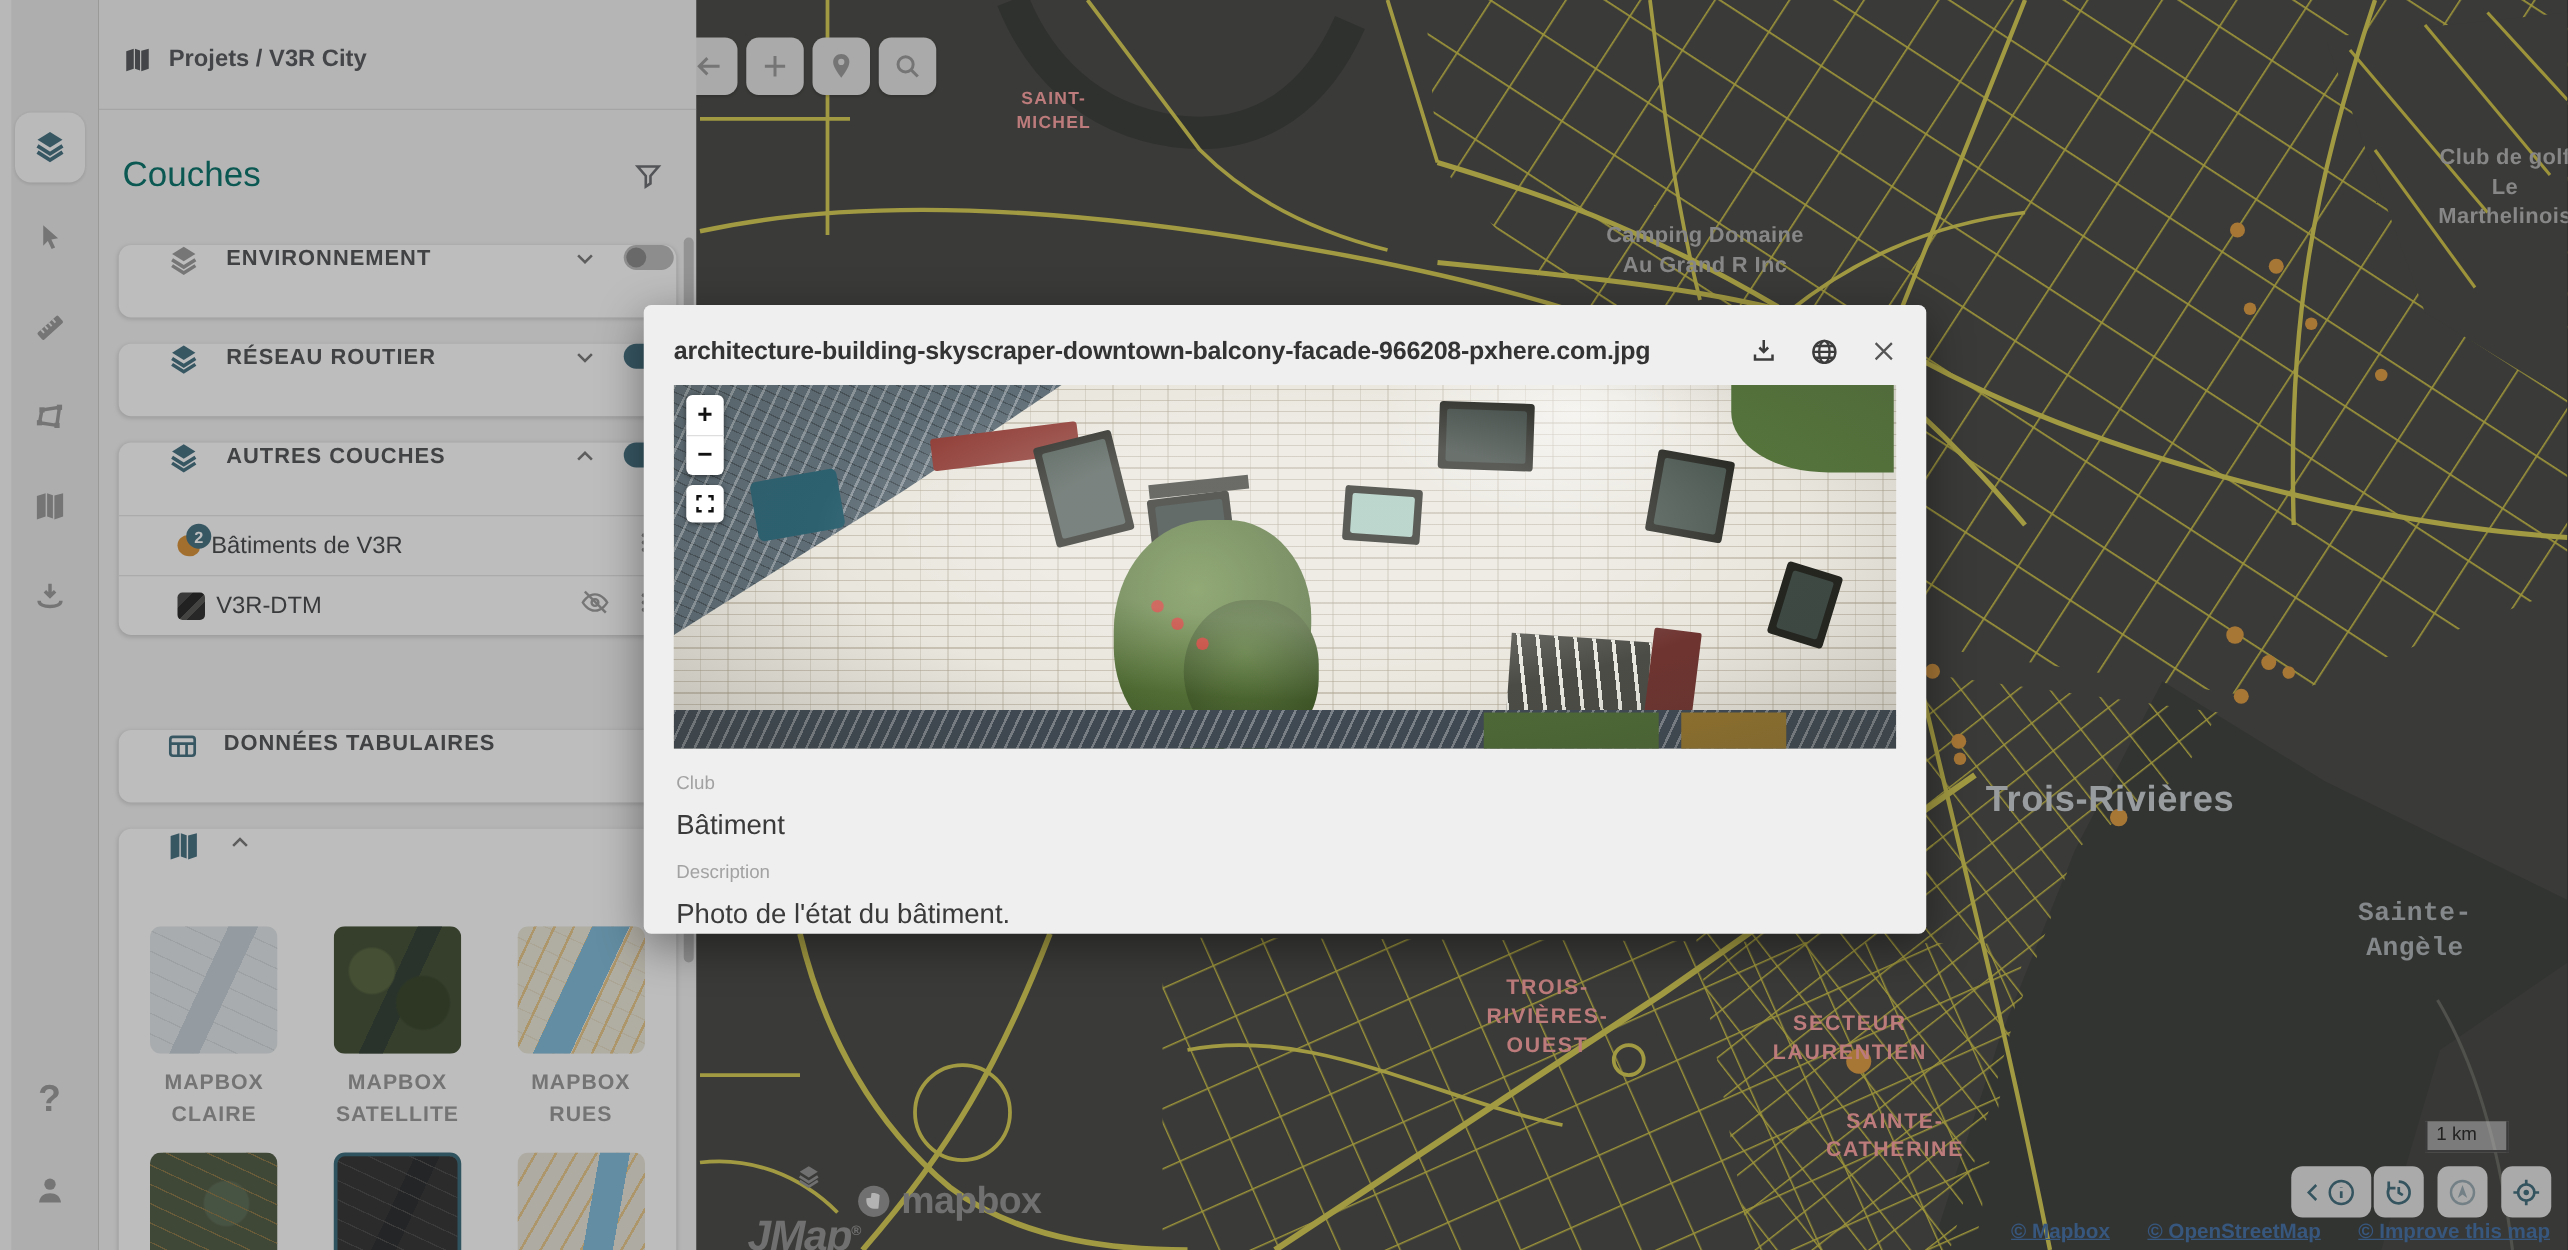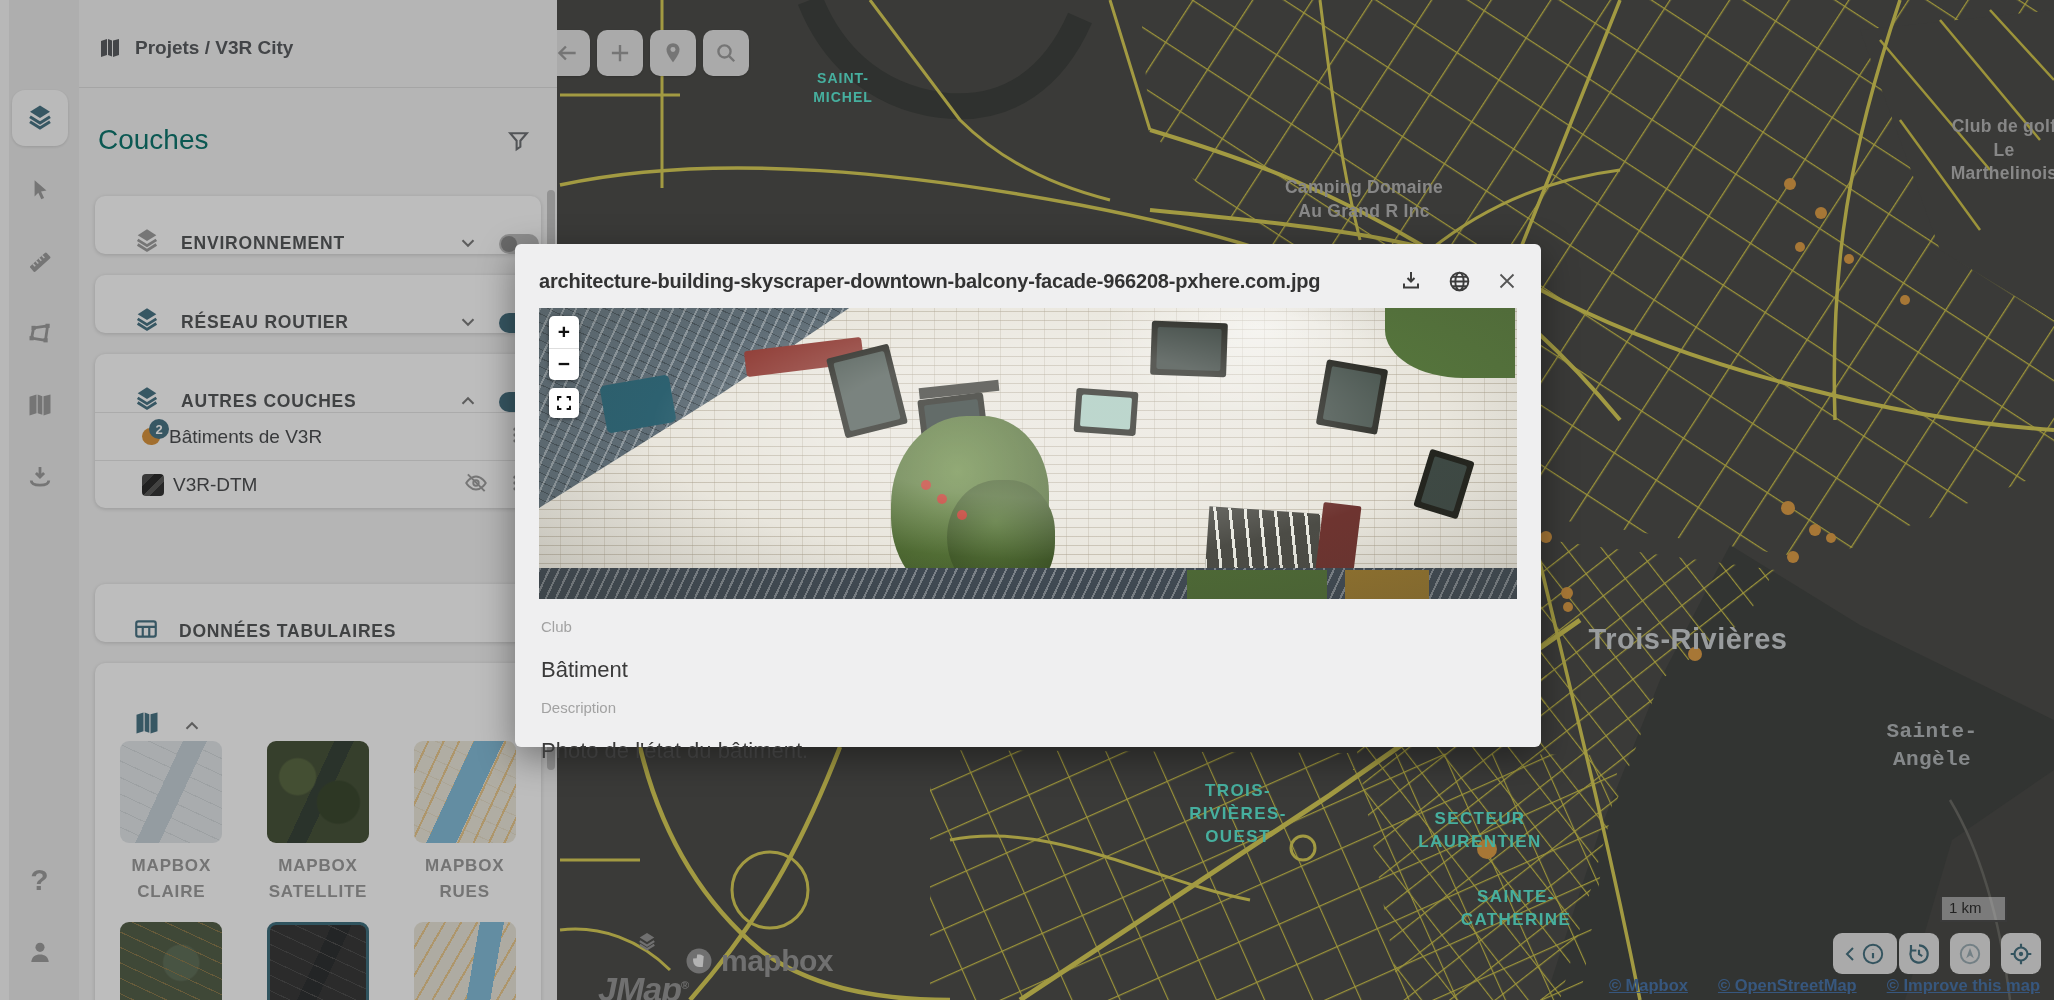--- a/index.html
+++ b/index.html
@@ -3,21 +3,21 @@
 <meta charset="utf-8">
 <style>
   html,body{margin:0;padding:0;background:#222;}
   .stage{position:relative;width:2054px;height:1000px;overflow:hidden;
          font-family:"Liberation Sans",sans-serif;-webkit-font-smoothing:antialiased;}
 
   
   .map{position:absolute;inset:0;z-index:0;background:#4e4e4b;}
   .map svg{position:absolute;inset:0;}
   .map-label{position:absolute;transform:translate(-50%,-50%);white-space:pre-line;text-align:center;
-             color:#5eead4;font-weight:700;font-size:17px;letter-spacing:1.4px;line-height:1.35;z-index:1;}
+             color:#fca5a5;font-weight:700;font-size:17px;letter-spacing:1.4px;line-height:1.35;z-index:1;}
   .map-label.poi{color:#b4b4b4;letter-spacing:.3px;font-size:17.5px;}
   .map-label.city{color:#ccd0d3;font-size:29px;font-weight:700;letter-spacing:.5px;}
   .map-label.town{color:#b2b6b8;font-size:21px;font-weight:700;letter-spacing:.4px;}
   .map-label.small{font-size:14px;letter-spacing:1px;}
 
   
   .scalebox{position:absolute;left:1940px;top:897px;width:67px;height:25px;z-index:5;
             background:rgba(255,255,255,.5);border:2px solid #4e4e4e;border-top:none;box-sizing:border-box;
             font-size:15px;color:#2e2e2e;padding:2px 0 0 7px;}
   .mapctl{position:absolute;top:933px;height:41px;border-radius:9px;background:#e3e3e3;z-index:5;
@@ -45,21 +45,21 @@
   
   .panel{position:absolute;left:79px;top:0;bottom:0;width:478px;background:#f2f2f2;z-index:10;overflow:hidden;}
   .panel-header{display:flex;align-items:center;gap:13px;padding:36px 26px 0 19px;color:#5a5d60;}
   .panel-header .crumb{font-size:19px;font-weight:700;}
   .panel-divider{height:1px;background:#dcdcdc;margin:27px 0 0 0;}
   .couches-row{display:flex;align-items:center;justify-content:space-between;margin:36px 26px 0 19px;}
   .couches-row h1{margin:0;font-size:28px;font-weight:500;color:#0f766e;}
   .cards{display:flex;flex-direction:column;gap:21px;margin:40px 16px 0 16px;}
   .card{background:#fcfcfc;border-radius:10px;box-shadow:0 1px 4px rgba(0,0,0,.16);}
   .card.section-gap{margin-top:55px;}
-  .group-head{height:58px;display:flex;align-items:flex-end;padding:0 2px 0 38px;gap:20px;}
+  .group-head{height:58px;display:flex;align-items:flex-start;padding:0 2px 0 38px;gap:20px;}
   .group-head.tall{height:74px;}
   .group-head .glabel{flex:1;font-size:17.5px;font-weight:600;letter-spacing:.8px;color:#56585a;text-transform:uppercase;}
   .chev{color:#7c7c7c;flex:0 0 auto;}
   .toggle{width:40px;height:20px;border-radius:10px;position:relative;flex:0 0 auto;}
   .toggle.off{background:#bdbdbd;}
   .toggle.off::after{content:"";position:absolute;left:2px;top:2px;width:16px;height:16px;border-radius:50%;background:#8d8d8d;}
   .toggle.on{background:#4a7485;}
   .toggle.on::after{content:"";position:absolute;right:2px;top:2px;width:16px;height:16px;border-radius:50%;background:#ffffff;}
   .sub-row{height:47px;display:flex;align-items:center;padding:0 16px 0 47px;border-top:1px solid #e4e4e4;}
   .sub-row .slabel{flex:1;font-size:19px;color:#4c4e50;}
@@ -134,21 +134,21 @@
   .ph.bbgreen{left:648px;top:262px;width:140px;height:29px;background:#4e6a36;}
   .ph.bborange{left:806px;top:262px;width:84px;height:29px;background:#93742f;}
   .zoombox{position:absolute;left:10px;top:8px;width:30px;height:64px;background:#fff;border-radius:5px;
            box-shadow:0 1px 4px rgba(0,0,0,.45);display:flex;flex-direction:column;z-index:3;}
   .zoombox .zb{flex:1;display:flex;align-items:center;justify-content:center;font-size:21px;font-weight:700;color:#111;}
   .zoombox .zb:first-child{border-bottom:1px solid #dedede;}
   .fsbox{position:absolute;left:10px;top:80px;width:30px;height:30px;background:#fff;border-radius:5px;
          box-shadow:0 1px 4px rgba(0,0,0,.45);display:flex;align-items:center;justify-content:center;color:#111;z-index:3;}
   .fields{position:absolute;left:26px;top:358px;}
   .f-label{font-size:15px;color:#a2a2a2;margin-top:16px;}
-  .f-value{font-size:22px;color:#3a3a3a;margin-top:22px;}
+  .f-value{font-size:22px;color:#3a3a3a;margin-top:12px;}
 </style>
 </head>
 <body>
 
 <div class="stage">
 
   <div class="map">
     <svg viewBox="0 0 2054 1000">
       <defs>
         <pattern id="g1" width="50" height="50" patternUnits="userSpaceOnUse" patternTransform="rotate(33)">

